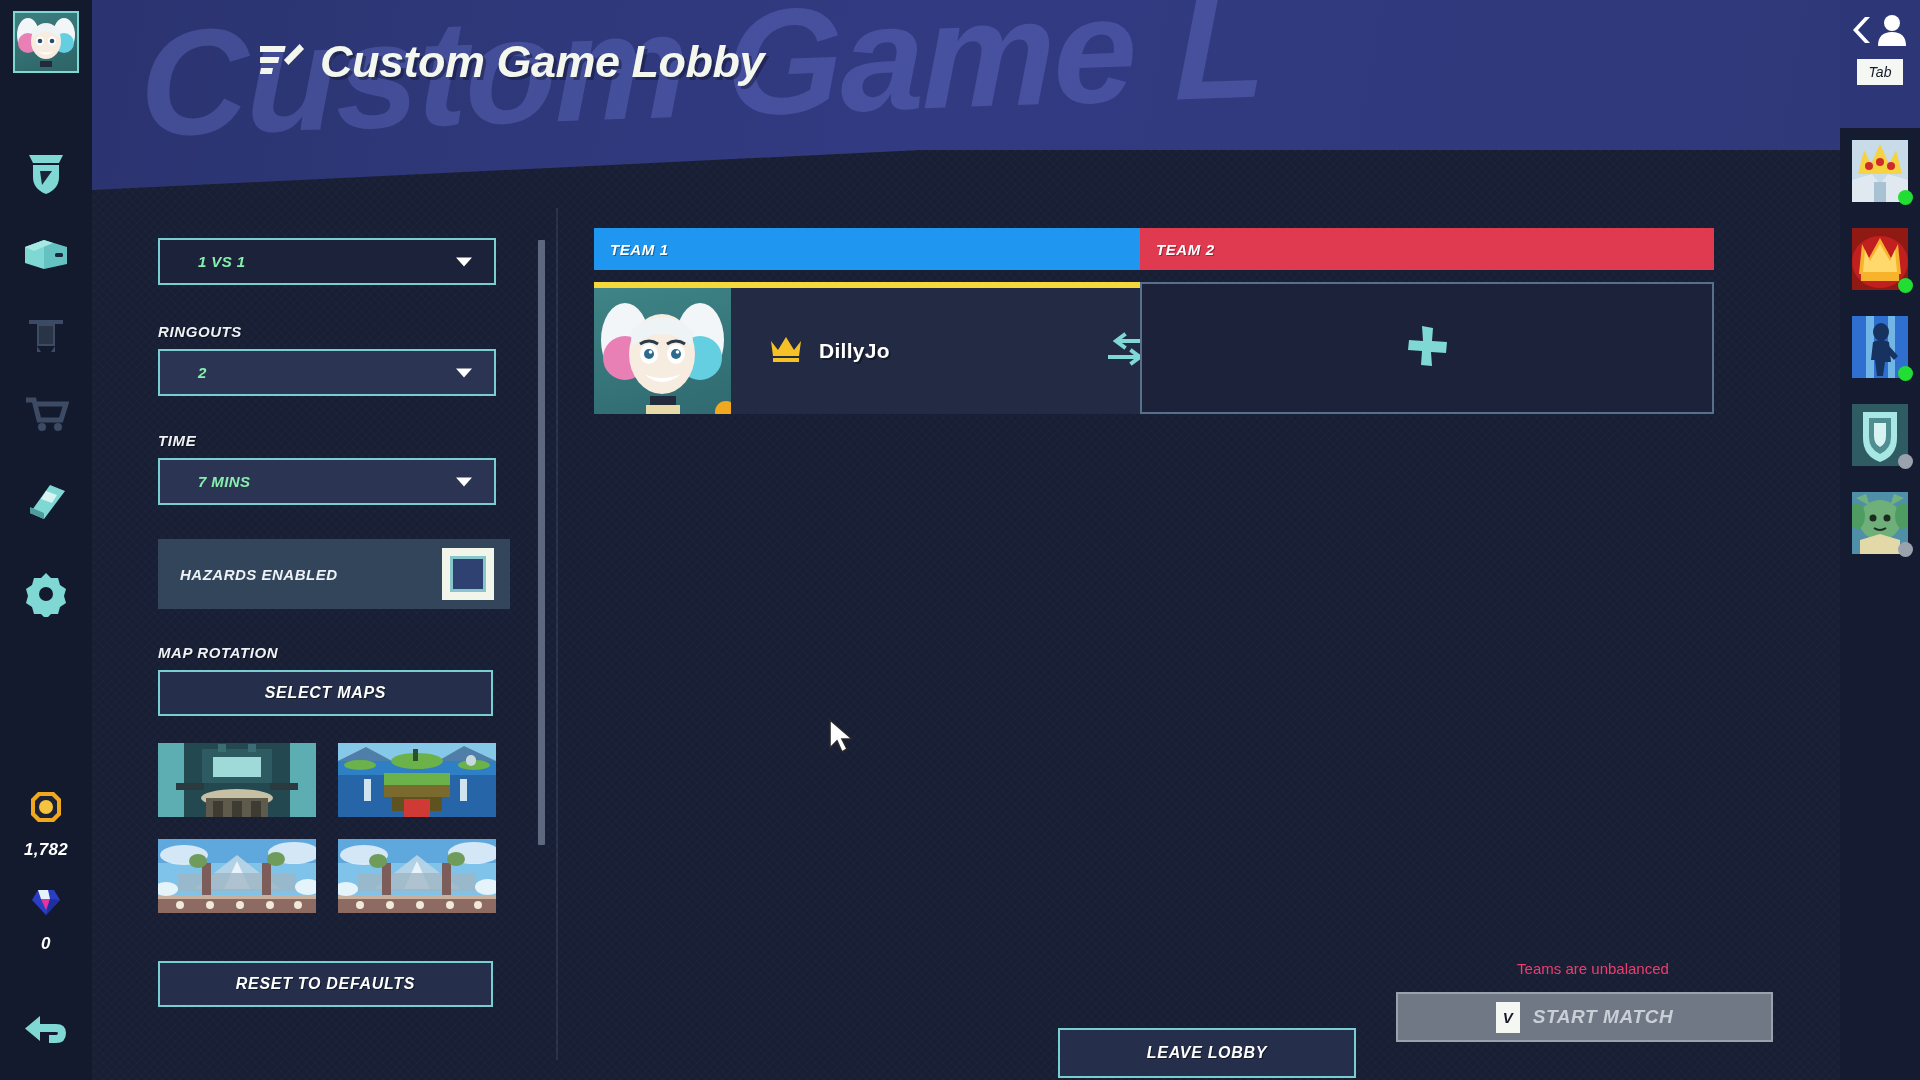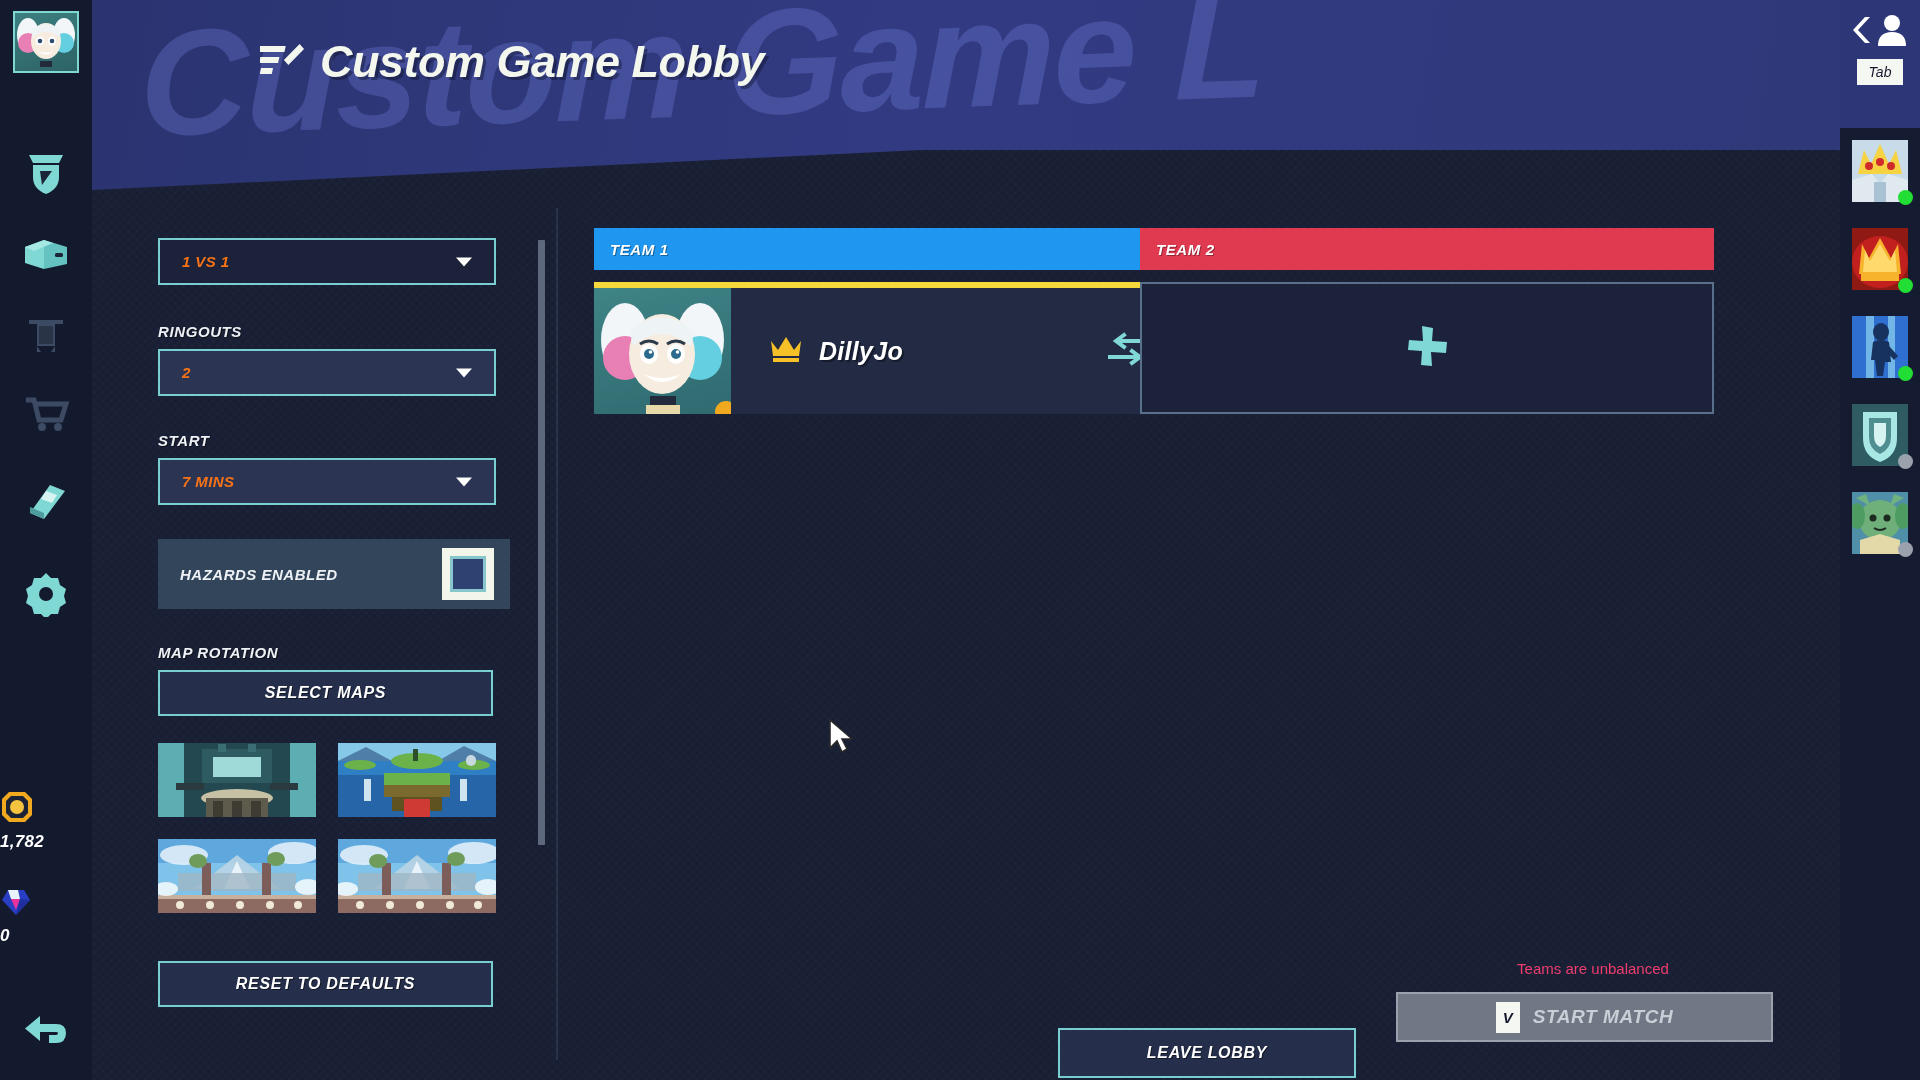--- a/index.html
+++ b/index.html
@@ -32,21 +32,21 @@
     background: linear-gradient(160deg, #3c7f80 0%, #2d6367 100%);
     overflow: hidden;
   }
   .rail-icon {
     position: absolute; left: 0; width: 92px; height: 64px;
     display: flex; align-items: center; justify-content: center;
   }
   .rail-icon svg { display: block; }
   .currency {
     position: absolute; left: 0; width: 92px;
-    display: flex; flex-direction: column; align-items: flex-start; gap: 4px;
+    display: flex; flex-direction: column; align-items: center; gap: 12px;
   }
   .currency .amt {
     font-size: 17px; font-weight: bold; font-style: italic;
     color: #ffffff; letter-spacing: 0.3px;
   }
 
   
   .header {
     position: absolute; left: 92px; top: 0;
     width: 1828px; height: 190px;
@@ -89,21 +89,21 @@
     width: 338px; height: 47px;
     border: 2px solid #79cfd0;
     display: flex; align-items: center;
     padding-left: 22px;
     cursor: pointer;
   }
   .dropdown.dark { background: #1b2239; }
   .dropdown.light { background: #2b3553; }
   .dropdown .val {
     font-size: 15px; font-weight: bold; font-style: italic;
-    color: #f97316; letter-spacing: 0.4px;
+    color: #86efac; letter-spacing: 0.4px; margin-left: 16px;
   }
   .caret {
     position: absolute; right: 22px; top: 50%;
     transform: translateY(-50%);
     width: 0; height: 0;
     border-left: 8px solid transparent;
     border-right: 8px solid transparent;
     border-top: 9px solid #ffffff;
   }
   .toggle-row {
@@ -190,21 +190,21 @@
   .player-portrait {
     width: 137px; position: relative;
     background: linear-gradient(165deg, #3f8486 0%, #2f6a70 100%);
     overflow: hidden;
   }
   .player-main {
     flex: 1; display: flex; align-items: center;
     padding-left: 38px; gap: 16px;
   }
   .player-name {
-    font-size: 25px; font-weight: bold; font-style: italic;
+    font-size: 21px; font-weight: bold; 
     color: #ffffff; letter-spacing: 0.3px;
     text-shadow: 2px 2px 0 rgba(0,0,0,0.35);
   }
   .swap-btn {
     width: 80px; display: flex; align-items: center; justify-content: center;
     cursor: pointer;
   }
   .status-dot {
     position: absolute; left: 121px; bottom: -9px;
     width: 22px; height: 22px; border-radius: 50%;
@@ -434,21 +434,21 @@
 
     <div style="margin-top:38px">
       <div class="field-label">RINGOUTS</div>
       <div class="dropdown light">
         <span class="val">2</span>
         <span class="caret"></span>
       </div>
     </div>
 
     <div style="margin-top:36px">
-      <div class="field-label">START</div>
+      <div class="field-label">TIME</div>
       <div class="dropdown light">
         <span class="val">7 MINS</span>
         <span class="caret"></span>
       </div>
     </div>
 
     <div class="toggle-row" style="margin-top:34px">
       <span class="toggle-label">HAZARDS ENABLED</span>
       <span class="checkbox-outer">
         <span class="checkbox-inner"></span>

